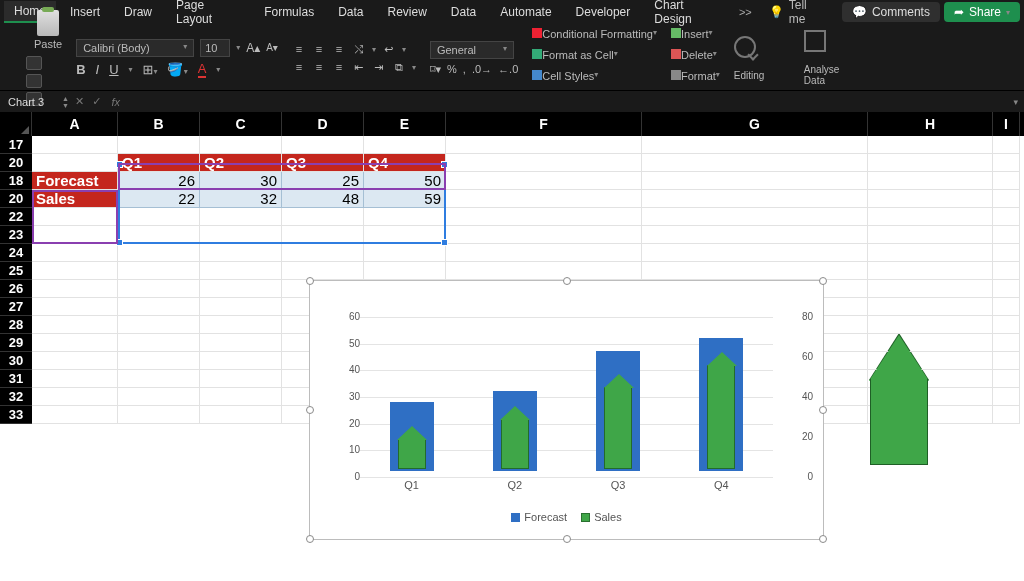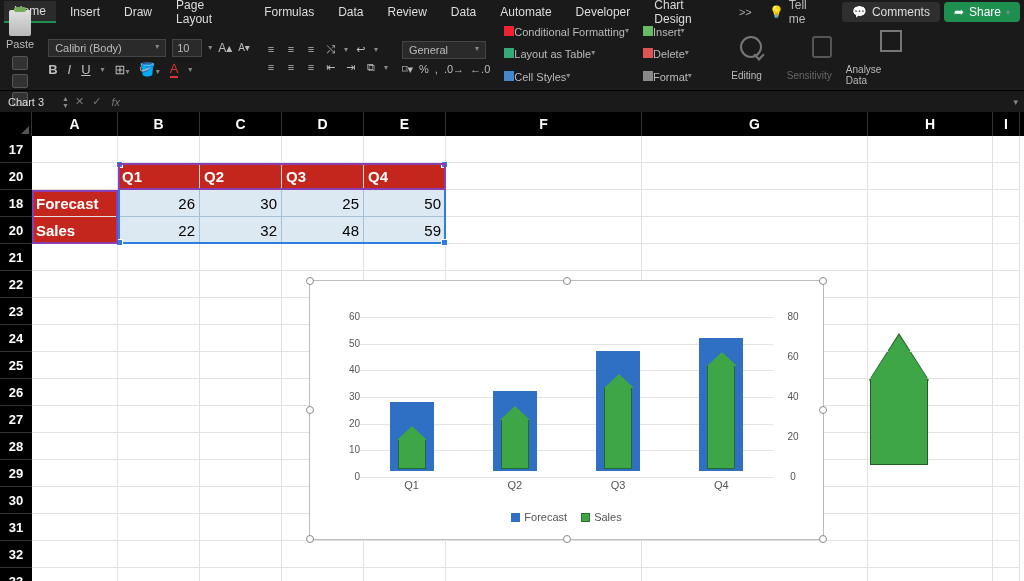--- a/index.html
+++ b/index.html
@@ -14,34 +14,34 @@
   .overflow-arrows { color: #aaa; padding: 0 4px; font-size: 11px; }
   .tellme { display: flex; align-items: center; gap: 4px; color: #bbb; padding: 0 10px; }
   .btn-pill { display: flex; align-items: center; gap: 5px; padding: 3px 10px; border-radius: 4px; font-size: 12px; }
   .btn-comments { background: #2f2f2f; }
   .btn-share { background: #1e8f4e; color: #fff; }
 
   .toolbar { display: flex; align-items: stretch; height: 66px; background: #1a1a1a; padding: 2px 6px 0; gap: 14px; font-size: 11px; color: #bbb; }
   .group { display: flex; flex-direction: column; justify-content: center; gap: 4px; }
   .group-row { display: flex; align-items: center; gap: 6px; }
   .paste-block { display: flex; align-items: center; gap: 6px; }
-  .paste-main { display: flex; flex-direction: column; align-items: center; gap: 2px; }
+  .paste-main { display: flex; flex-direction: column; align-items: center; gap: 2px; margin-left: 28px; }
   .paste-icon { width: 22px; height: 26px; background: linear-gradient(#e0e0e0,#b8b8b8); border-radius: 2px; position: relative; }
   .paste-icon::after { content:''; position:absolute; top:-3px; left:5px; width:12px; height:5px; background:#7a5; border-radius:2px; }
   .mini { width:16px; height:14px; background:#333; border:1px solid #555; border-radius:2px; }
   .font-name { background:#2a2a2a; border:1px solid #444; padding:2px 6px; width:118px; font-size:11px; display:flex; justify-content:space-between; }
   .font-size { background:#2a2a2a; border:1px solid #444; padding:2px 4px; width:30px; font-size:11px; }
   .bold-box { display:flex; gap:10px; align-items:center; font-size:13px; }
   .iconlet { width:14px; height:14px; display:inline-flex; align-items:center; justify-content:center; }
   .caret { font-size:8px; color:#888; }
   .num-fmt { background:#2a2a2a; border:1px solid #444; padding:2px 6px; width:84px; display:flex; justify-content:space-between; font-size:11px; }
   .vgroup { display:flex; flex-direction:column; gap:3px; }
   .vgroup .row { display:flex; align-items:flex-start; font-size:11px; }
   .colorchip { width:10px; height:10px; }
-  .big-btn { display:flex; flex-direction:column; align-items:flex-end; justify-content:center; gap:12px; width:56px; font-size:10px; color:#bbb; }
+  .big-btn { display:flex; flex-direction:column; align-items:flex-start; justify-content:center; gap:12px; width:56px; font-size:10px; color:#bbb; }
   .big-btn.dim { color:#666; }
   .big-circ { width:22px; height:22px; border:2px solid #777; border-radius:50%; position:relative; }
   .big-circ::after { content:''; position:absolute; width:6px; height:6px; border-right:2px solid #777; border-bottom:2px solid #777; transform:rotate(45deg); right:-3px; bottom:-3px; }
 
   
   .namebar { display:flex; align-items:center; background:#1a1a1a; height:22px; border-top:1px solid #000; }
   .namebox { color:#ddd; font-size:11px; padding:0 8px; width:60px; }
   .namebar .arrowbtns { display:flex; flex-direction:column; font-size:7px; color:#888; line-height:7px; padding:0 2px;}
   .fx { color:#777; font-style:italic; font-size:11px; padding:0 6px; }
   .fxico { color:#777; font-size:11px; padding:0 4px; }
@@ -51,40 +51,40 @@
   
   .gridwrap { position:relative; }
   .colheads { display:flex; background:#000; color:#fff; height:24px; font-size:14px; font-weight:600; }
   .selall { width:32px; background:#000; border-right:1px solid #333; position:relative; }
   .selall::after{content:'';position:absolute;right:2px;bottom:2px;width:0;height:0;border-left:8px solid transparent;border-bottom:8px solid #555;}
   .ch { border-right:1px solid #333; display:flex; align-items:center; justify-content:center; }
   .chA{width:86px;} .chB{width:82px;} .chC{width:82px;} .chD{width:82px;} .chE{width:82px;}
   .chF{width:196px;} .chG{width:226px;} .chH{width:125px;} .chI{width:27px;}
 
   .rows { position:relative; }
-  .row { display:flex; height:27px; }
+  .row { display:flex; height:18px; }
   .rh { width:32px; background:#000; color:#fff; font-size:13px; font-weight:600; display:flex; align-items:center; justify-content:center; border-bottom:1px solid #333; }
   .cell { border-bottom:1px solid #e2e2e2; border-right:1px solid #e2e2e2; display:flex; align-items:center; padding:0 4px; font-size:15px; }
   .cA{width:86px;} .cB{width:82px;} .cC{width:82px;} .cD{width:82px;} .cE{width:82px;}
   .cF{width:196px;} .cG{width:226px;} .cH{width:125px;} .cI{width:27px;}
 
   .hdrcell { background:#c4261d; color:#fff; font-weight:700; }
   .datacell { background:#dce8f2; color:#000; text-align:right; justify-content:flex-end; border-right:1px solid #a5bfd4; border-bottom:1px solid #a5bfd4; }
   .sel-handle { position:absolute; width:7px; height:7px; background:#2f7de0; border:1px solid #fff; }
 
   
   .chartobj { position:absolute; left:309px; top:280px; width:515px; height:260px; background:#fff; border:1px solid #bcbcbc; }
   .sel-dots div { position:absolute; width:8px; height:8px; background:#fff; border:1px solid #8a8a8a; border-radius:50%; }
   .chartinner { position:absolute; inset:6px; }
   .charttitle { text-align:center; font-size:16px; color:#555; padding:4px 0 0; }
   .plot { position:absolute; left:44px; right:44px; top:30px; bottom:62px; }
   .axis-l, .axis-r { position:absolute; top:30px; bottom:62px; width:40px; font-size:10px; color:#555; }
   .axis-l { left:4px; } .axis-r { right:4px; }
   .axis-l div, .axis-r div { position:absolute; width:100%; text-align:right; }
-  .axis-r div { text-align:center; }
+  .axis-r div { text-align:right; }
   .xlabels { position:absolute; left:44px; right:44px; bottom:42px; display:flex; font-size:11px; color:#555; }
   .xlabels div { flex:1; text-align:center; }
   .legend { position:absolute; left:0; right:0; bottom:10px; display:flex; justify-content:center; gap:14px; font-size:11px; color:#555; }
   .legend span { display:flex; align-items:center; gap:4px; }
   .sw { width:9px; height:9px; }
   .sw.f { background:#2f6fc4; }
   .sw.s { background:#3fa648; border:1px solid #2a7030; }
   .gridline { position:absolute; left:0; right:0; border-top:1px solid #e4e4e4; }
   .bar { position:absolute; bottom:0; width:44px; background:#2f6fc4; }
   .pent { position:absolute; bottom:2px; width:28px; background:#3fa648; border:1.5px solid #236b2b; }
@@ -201,21 +201,21 @@
     </div>
 
     <div class="group vgroup">
       <div class="row">
         <span class="colorchip" style="background:#e23"></span>
         <span>Conditional Formatting</span> 
           <span class="caret">▾</span>
       </div>
       <div class="row">
         <span class="colorchip" style="background:#3a7"></span>
-        <span>Layout as Table</span> 
+        <span>Format as Cell</span> 
           <span class="caret">▾</span>
       </div>
       <div class="row">
         <span class="colorchip" style="background:#48c"></span>
         <span>Cell Styles</span> 
           <span class="caret">▾</span>
       </div>
     </div>
 
     <div class="group vgroup">
@@ -232,24 +232,20 @@
       <div class="row">
         <span class="colorchip" style="background:#888"></span>
         <span>Format</span> 
           <span class="caret">▾</span>
       </div>
     </div>
 
     <div class="big-btn">
       <div class="big-circ"></div>
       <span>Editing</span>
-    </div>
-    <div class="big-btn dim">
-      <div style="width:20px;height:22px;border:2px solid #555;border-radius:3px;"></div>
-      <span>Sensitivity</span>
     </div>
     <div class="big-btn">
       <div style="width:22px;height:22px;border:2px solid #777;"></div>
       <span>Analyse Data</span>
     </div>
   </div>
 
   <div class="namebar">
     <div class="namebox">Chart 3</div>
     <div class="arrowbtns">
@@ -315,32 +311,20 @@
         <div class="cell cH"></div>
         <div class="cell cI"></div>
       </div>
       <div class="row">
         <div class="rh">20</div>
         <div class="cell cA hdrcell" style="justify-content: flex-start;">Sales</div>
         <div class="cell cB datacell">22</div>
         <div class="cell cC datacell">32</div>
         <div class="cell cD datacell">48</div>
         <div class="cell cE datacell">59</div>
-        <div class="cell cF"></div>
-        <div class="cell cG"></div>
-        <div class="cell cH"></div>
-        <div class="cell cI"></div>
-      </div>
-      <div class="row">
-        <div class="rh">21</div>
-        <div class="cell cA"></div>
-        <div class="cell cB"></div>
-        <div class="cell cC"></div>
-        <div class="cell cD"></div>
-        <div class="cell cE"></div>
         <div class="cell cF"></div>
         <div class="cell cG"></div>
         <div class="cell cH"></div>
         <div class="cell cI"></div>
       </div>
       <div class="row">
         <div class="rh">22</div>
         <div class="cell cA"></div>
         <div class="cell cB"></div>
         <div class="cell cC"></div>

